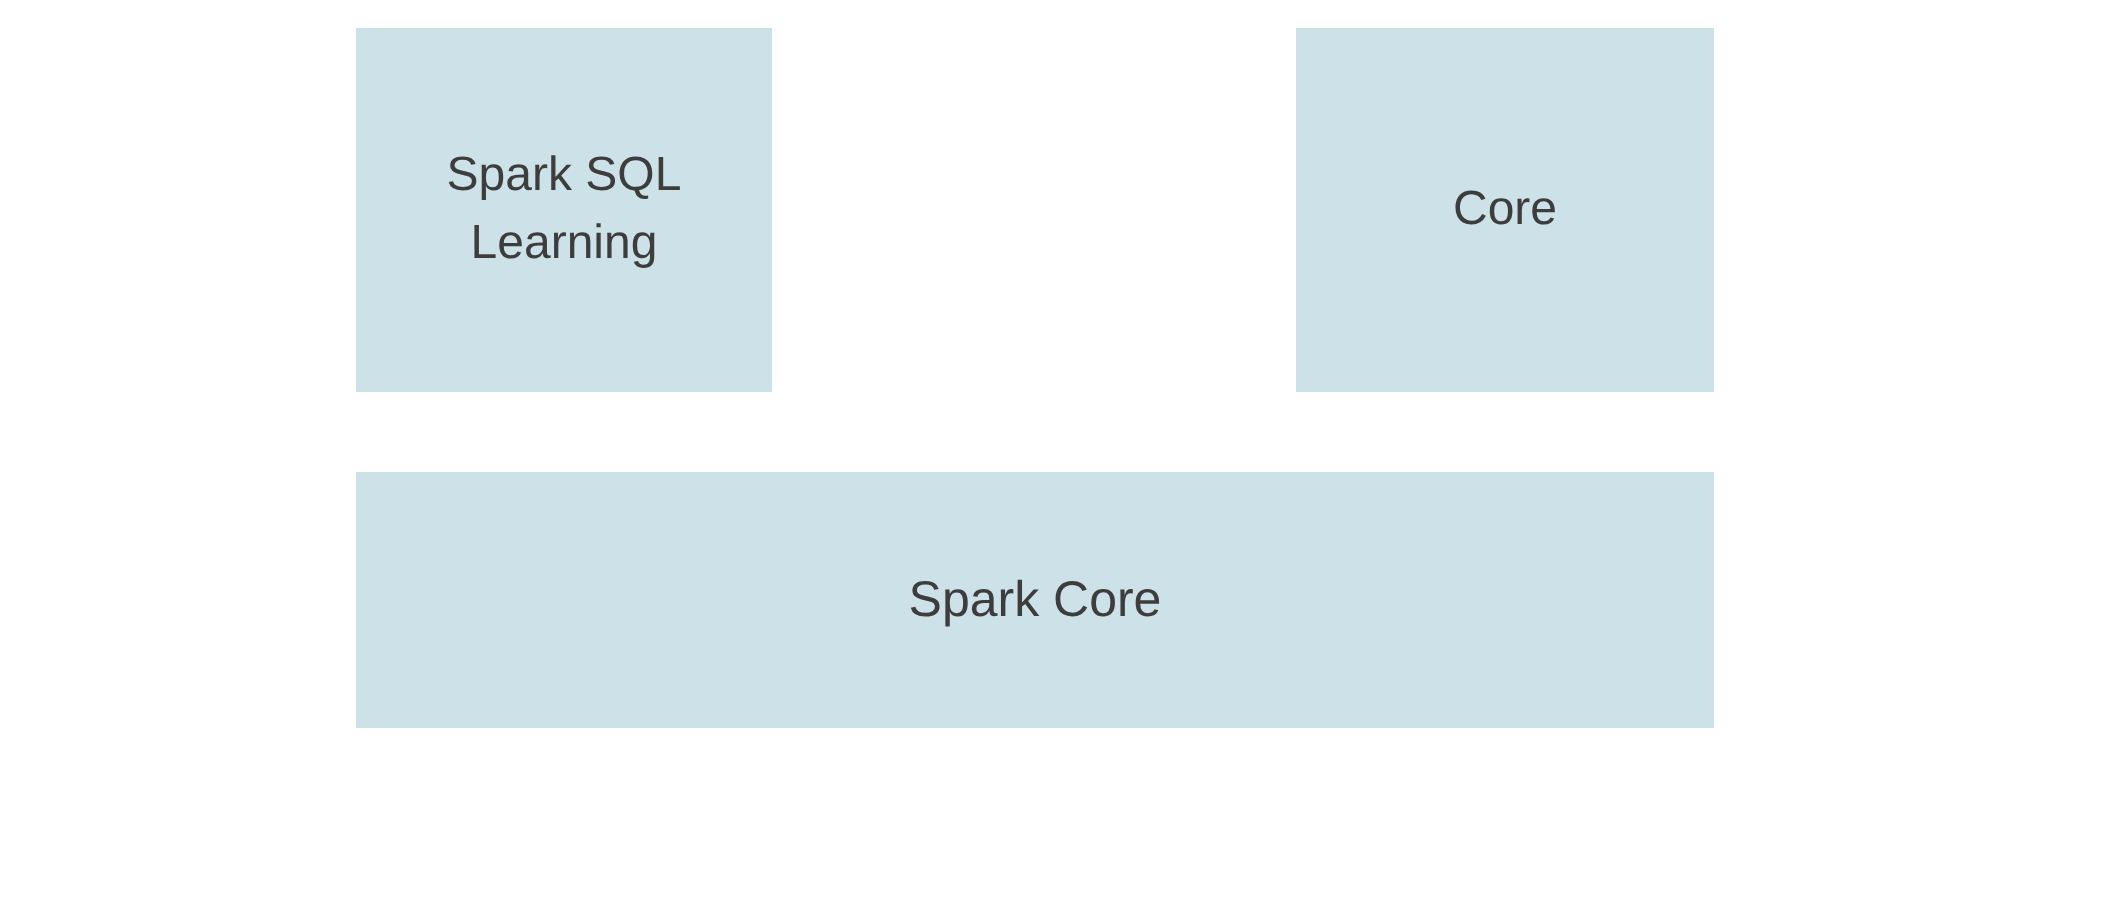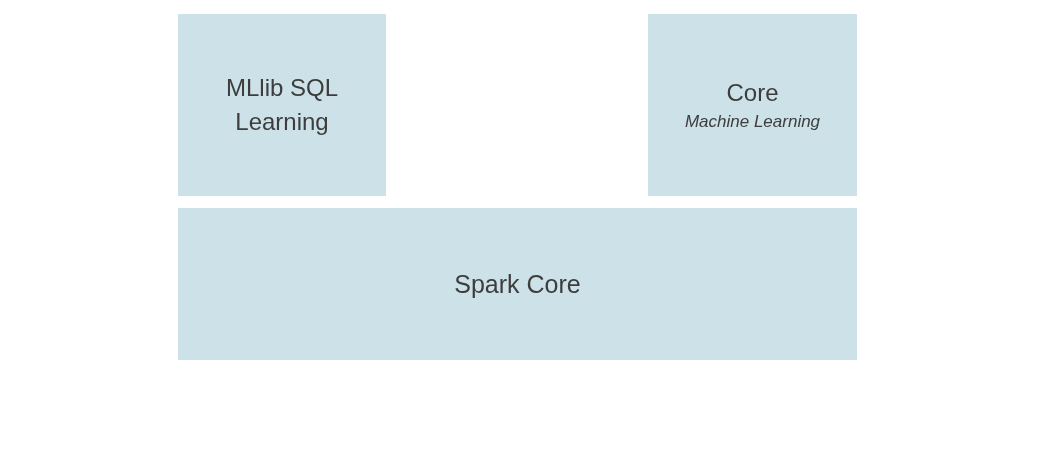--- a/index.html
+++ b/index.html
@@ -22,21 +22,21 @@
     display: flex;
     flex-direction: column;
     align-items: center;
     justify-content: center;
     text-align: center;
     box-sizing: border-box;
   }
   .box-spark-sql   { left: 178px; top: 14px;  width: 208px; height: 182px; }
   .box-streaming   { left: 413px; top: 14px;  width: 210px; height: 182px; }
   .box-mllib       { left: 648px; top: 14px;  width: 209px; height: 182px; }
-  .box-spark-core  { left: 178px; top: 208px; width: 679px; height: 152px; }
+  .box-spark-core  { left: 178px; top: 236px; width: 679px; height: 128px; }
 
   .label-main {
     font-size: 24px;
     line-height: 34px;
     font-weight: 400;
   }
   .label-sub {
     font-size: 17px;
     line-height: 24px;
     font-style: italic;
@@ -46,27 +46,26 @@
     font-size: 25px;
     font-weight: 400;
   }
 </style>
 </head>
 <body style="background: rgb(255, 255, 255);">
 
 <div class="canvas">
 
   <div class="box box-spark-sql">
-    <div class="label-main">MLlib SQL</div>
+    <div class="label-main">Spark SQL</div>
     <div class="label-main">Learning</div>
   </div>
 
 
   <div class="box box-mllib">
     <div class="label-main">Core</div>
-    <div class="label-sub">Machine Learning</div>
   </div>
 
   <div class="box box-spark-core">
     <div class="label-core">Spark Core</div>
   </div>
 
 </div>
 
 </body></html>

